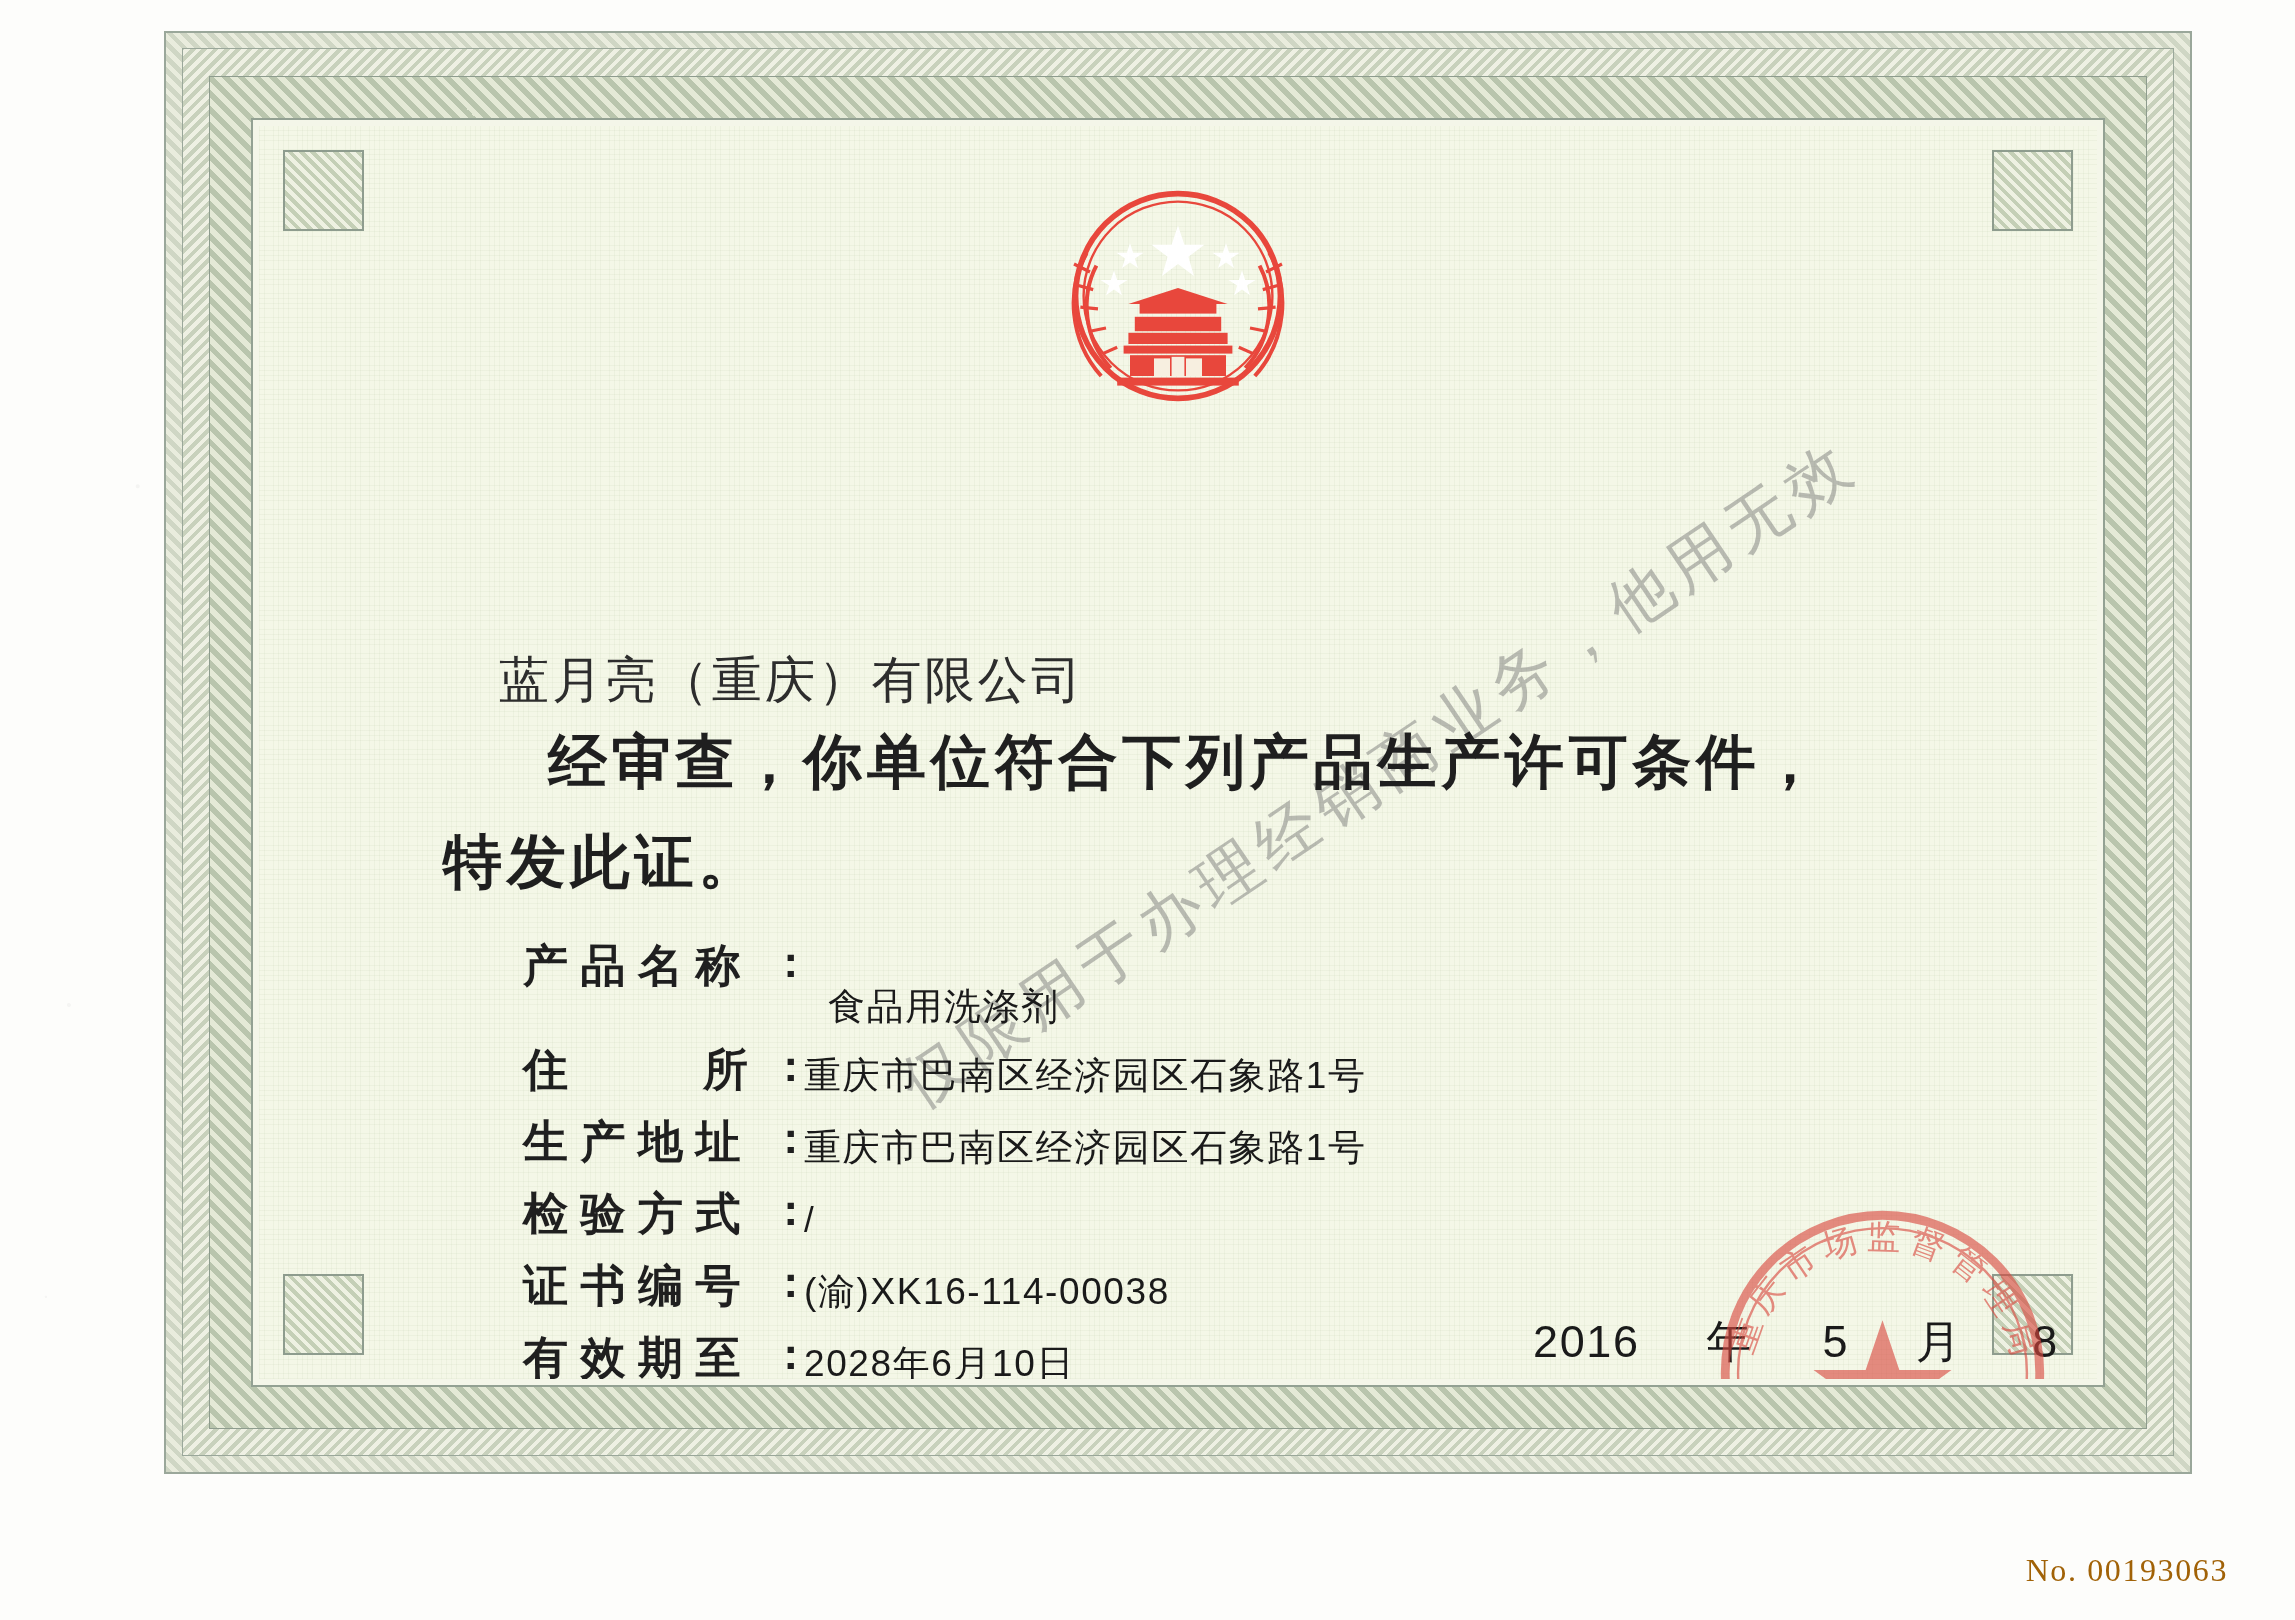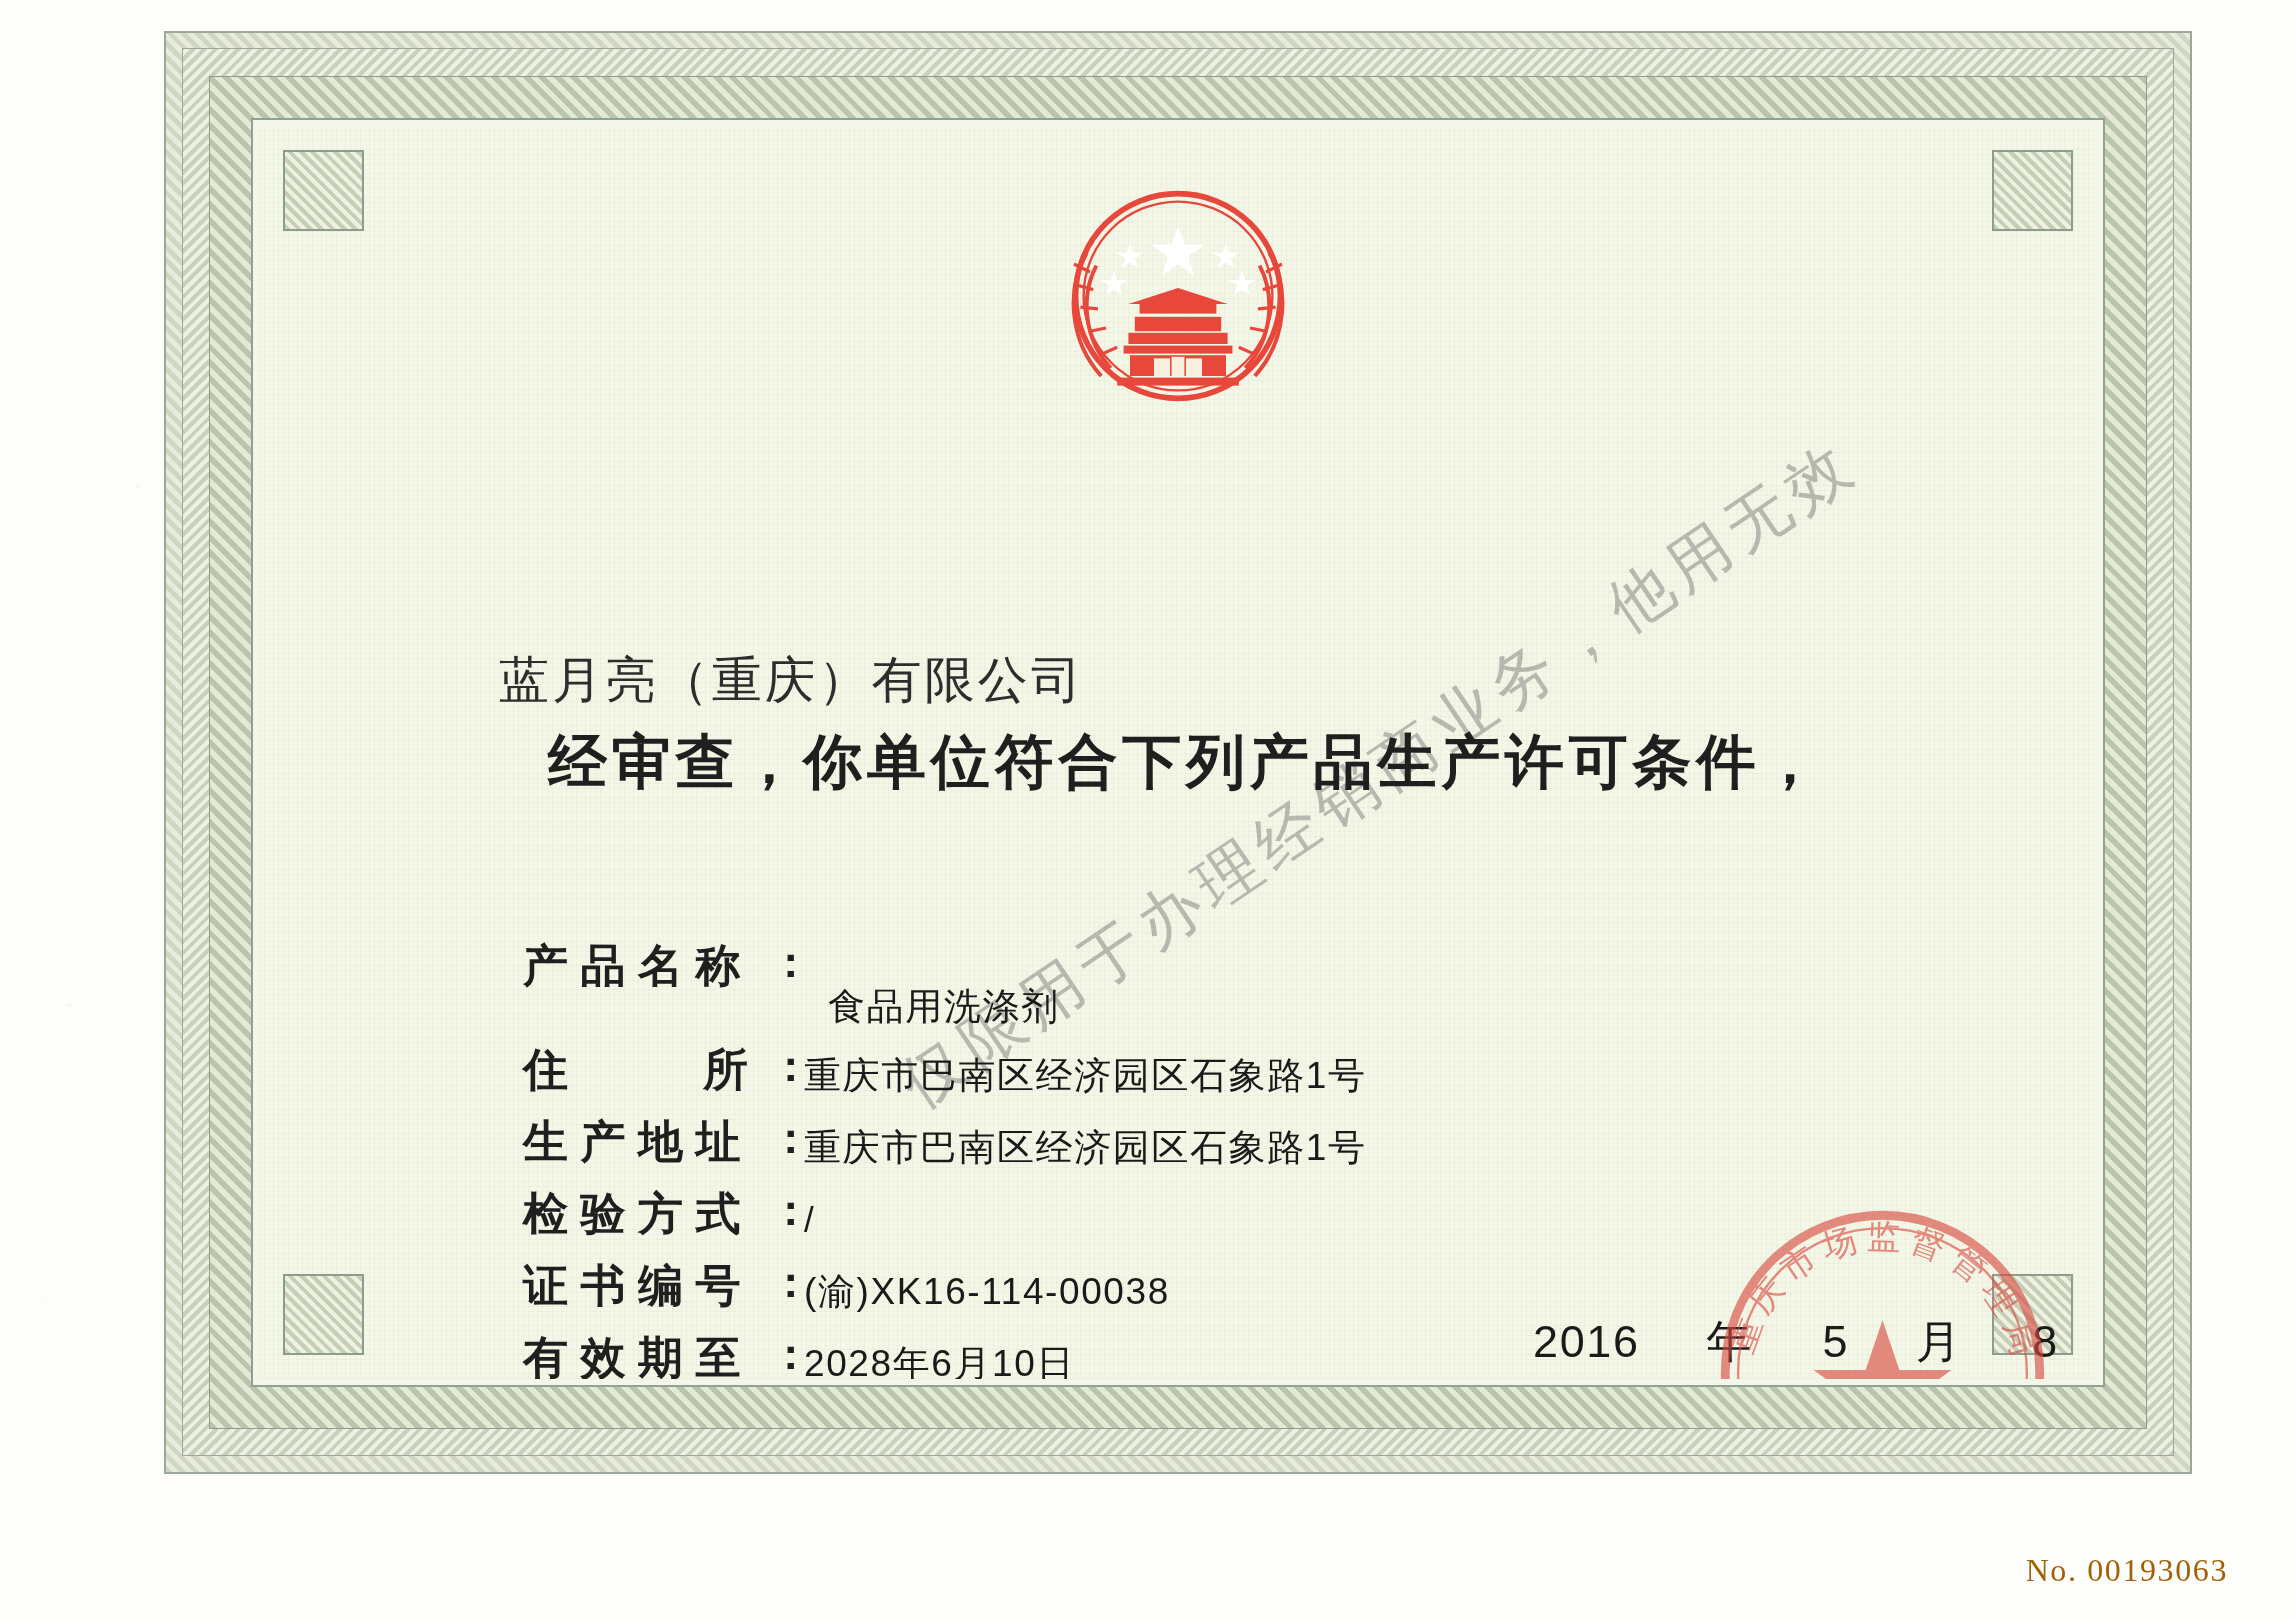--- a/index.html
+++ b/index.html
@@ -339,20 +339,21 @@
             <path d="M180 40 m-2 0"></path>
           </g>
           <circle cx="180" cy="110" r="0" fill="none"></circle>
         </svg>
       </div>
 
 
       <div class="company-name">蓝月亮（重庆）有限公司</div>
 
       <div class="statement-1">经审查，你单位符合下列产品生产许可条件，</div>
+      <div class="statement-2">特发此证。</div>
 
       <div class="fields">
 
         <div class="field-row product">
           <div class="field-label">
             <span class="field-label-spread">产 品 名 称</span>
             <span class="colon">:</span>
           </div>
           <div class="field-value product-value">食品用洗涤剂</div>
         </div>

